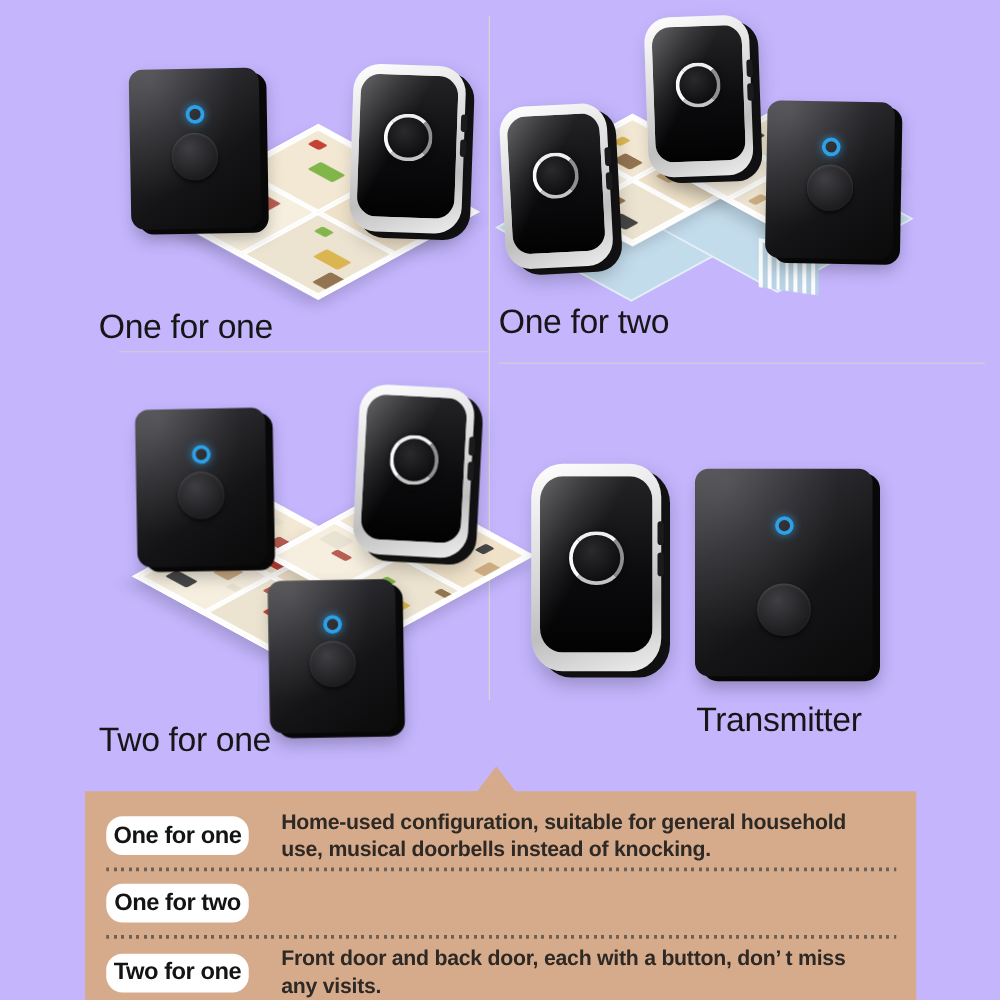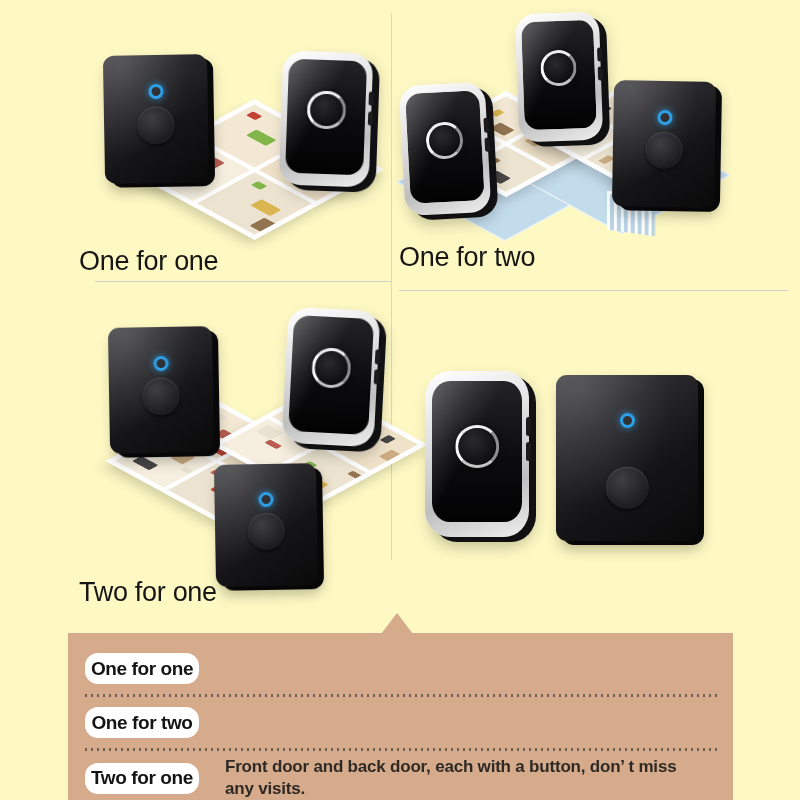--- a/index.html
+++ b/index.html
@@ -1,16 +1,16 @@
 <!DOCTYPE html>
 <html><head>
 <meta charset="utf-8">
 <style>
   html,body{margin:0;padding:0;background:#fff;}
-  #canvas{position:relative;width:800px;height:800px;background:#fef9c3;overflow:hidden;
+  #canvas{position:relative;width:800px;height:800px;background:#c4b5fd;overflow:hidden;
           font-family:"Liberation Sans",sans-serif;}
 
   
   .vline{position:absolute;width:1px;background:#d7d7d7;}
   .hline{position:absolute;height:1px;background:#cfcfcf;}
 
   
   .q-label{position:absolute;font-size:27px;color:#161616;letter-spacing:-.3px;white-space:nowrap;}
 
   
@@ -293,26 +293,28 @@
   </div>
 
   <div class="transmitter" style="left:556px;top:375px;width:142px;height:166px;">
     <div class="t-side"></div>
     <div class="t-face">
       <span class="led"></span>
       <span class="t-btn" style="top:68%;width:30%;"></span>
     </div>
   </div>
 
+  <div class="q-label" style="left:557px;top:561px;">Transmitter</div>
 
   <div class="info-arrow" style="left:381px;top:613px;"></div>
 
   <div class="info-box" style="left:68px;top:633px;width:665px;height:167px;">
     <div class="info-row">
       <div class="pill">One for one</div>
+      <div class="desc">Home-used configuration, suitable for general household use, musical doorbells instead of knocking.</div>
     </div>
     <div class="dotsep"></div>
     <div class="info-row">
       <div class="pill">One for two</div>
     </div>
     <div class="dotsep"></div>
     <div class="info-row" style="min-height:50px;">
       <div class="pill">Two for one</div>
       <div class="desc">Front door and back door, each with a button, don’ t miss any visits.</div>
     </div>

